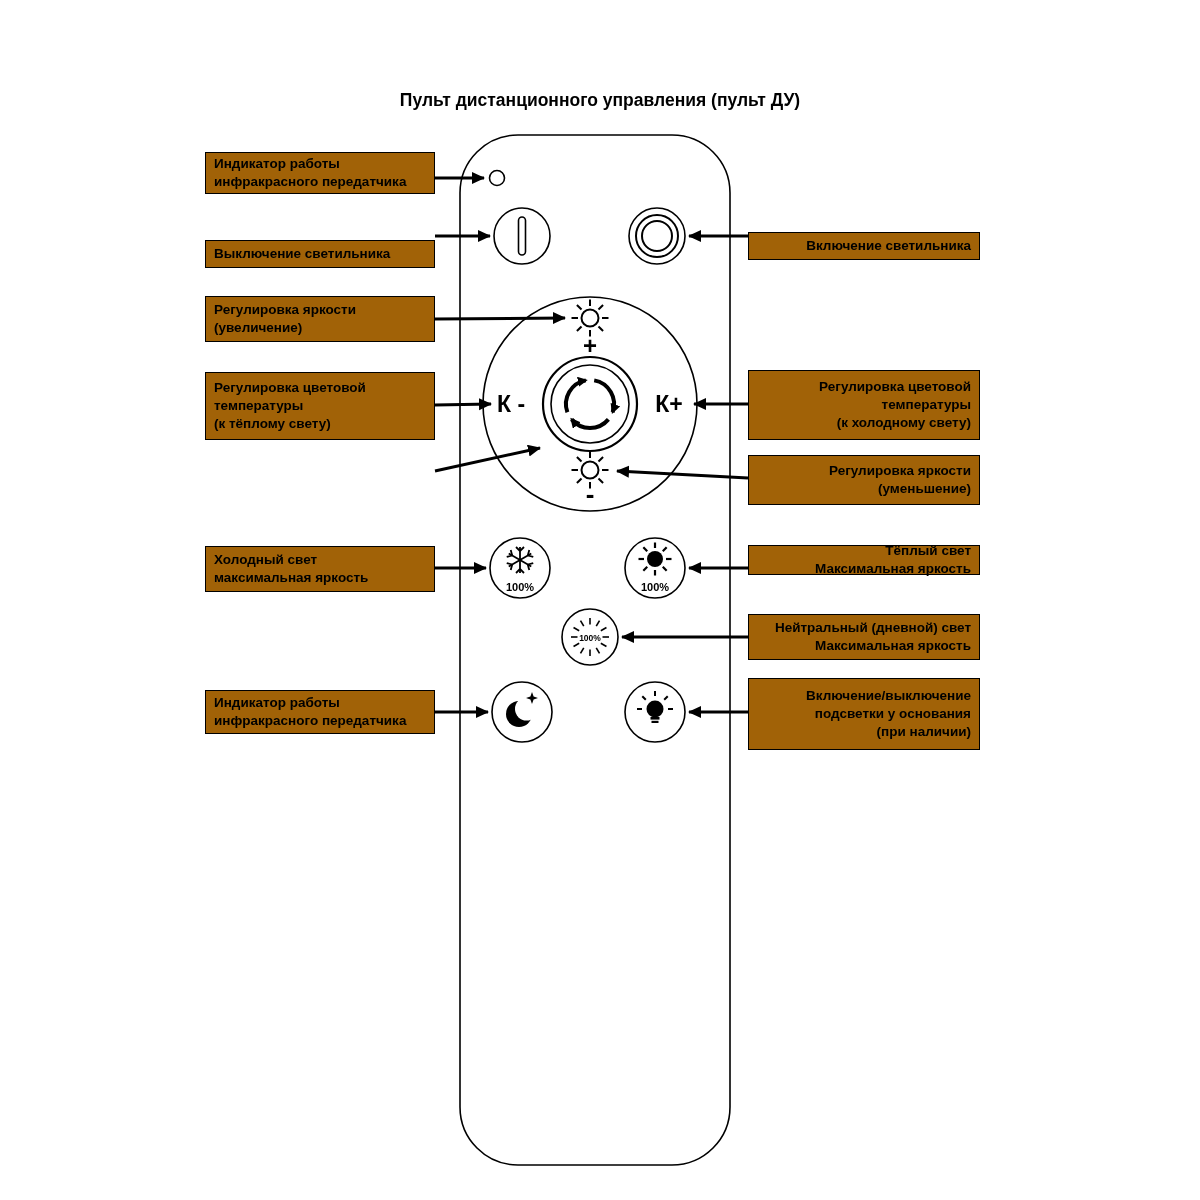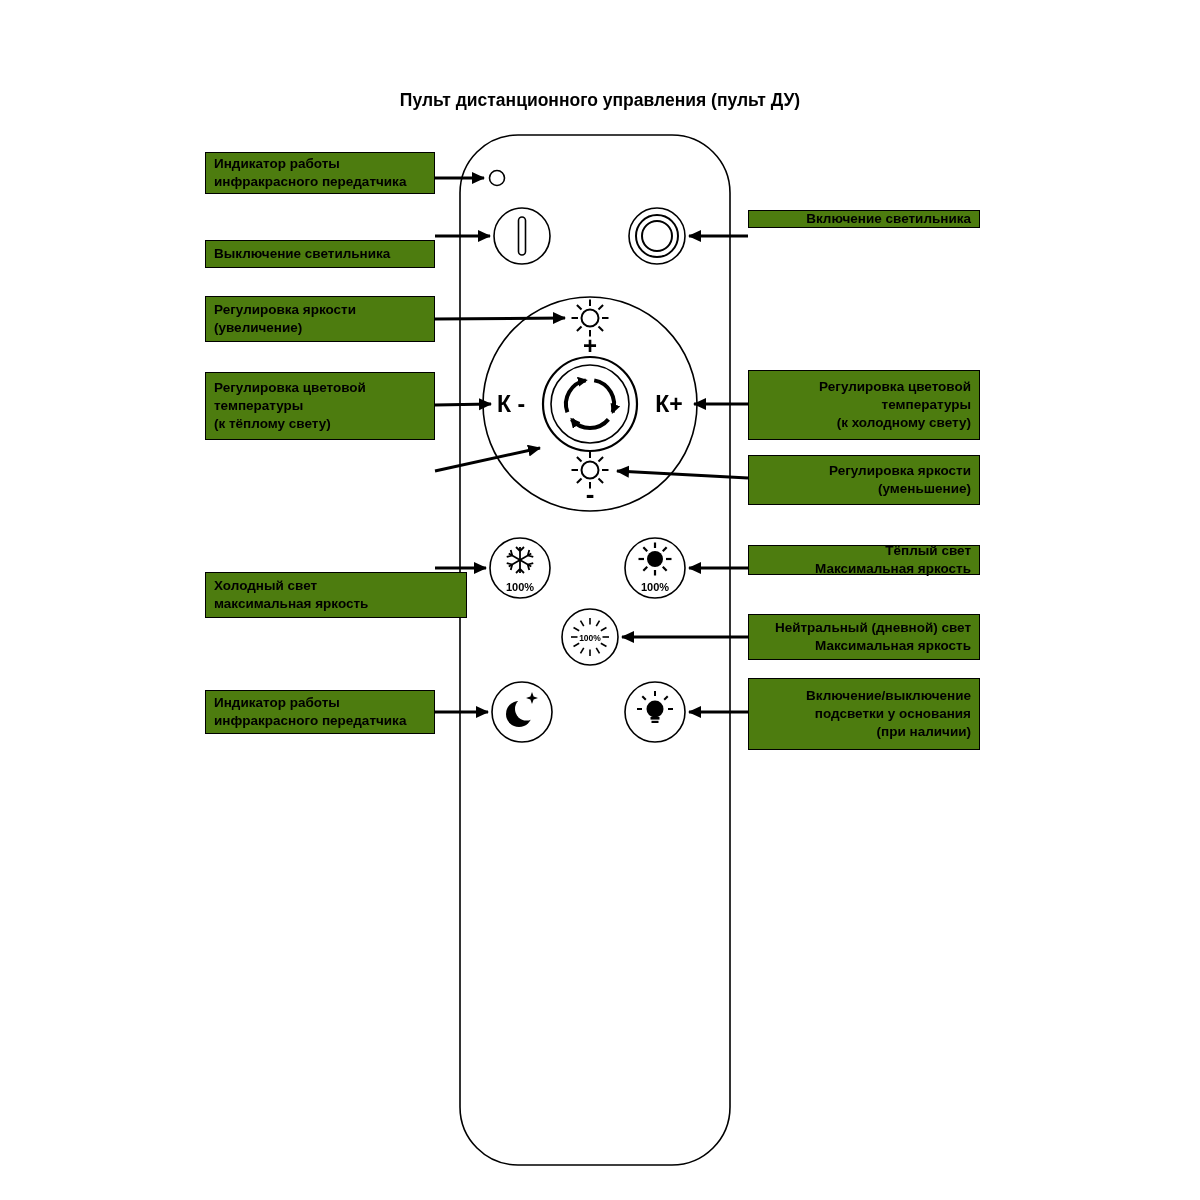--- a/index.html
+++ b/index.html
@@ -5,21 +5,21 @@
   * { margin:0; padding:0; box-sizing:border-box; }
   html,body { background:#fff; }
   body { width:1200px; height:1200px; font-family:"Liberation Sans", sans-serif; color:#000; }
   .stage { position:relative; width:1200px; height:1200px; background:#fff; overflow:hidden; }
   .title { position:absolute; top:12px; left:0; width:100%; text-align:center;
            font-size:25px; font-weight:bold; letter-spacing:.3px; }
   .subtitle { position:absolute; top:72px; left:0; width:100%; text-align:center;
               font-size:17.5px; font-weight:bold;margin-top:18px; }
   svg.scene { position:absolute; top:0; left:0; }
   svg text { font-family:"Liberation Sans", sans-serif; font-weight:bold; fill:#000; }
-  .callout { position:absolute; border:1.6px solid #000; background:#4d7c0f;
+  .callout { position:absolute; border:1.6px solid #000; background:#a16207;
              display:flex; align-items:center; padding:3px 8px;
              font-size:13.5px; font-weight:bold; line-height:1.32; }
   .callout.left  { justify-content:flex-start; text-align:left; }
   .callout.right { justify-content:flex-end;  text-align:right; }
   .callout-text  { white-space:pre-line; }
 </style>
 </head>
 <body>
 
 <div class="stage">
@@ -206,30 +206,30 @@
   </div>
   <div class="callout left" style="top:296px; left:205px; width:230px; height:46px">
     <span class="callout-text">Регулировка яркости
 (увеличение)</span>
   </div>
   <div class="callout left" style="top:372px; left:205px; width:230px; height:68px">
     <span class="callout-text">Регулировка цветовой
 температуры
 (к тёплому свету)</span>
   </div>
-  <div class="callout left" style="top:572px; left:205px; width:262px; height:46px">
+  <div class="callout left" style="top:546px; left:205px; width:230px; height:46px">
     <span class="callout-text">Холодный свет
 максимальная яркость</span>
   </div>
   <div class="callout left" style="top:690px; left:205px; width:230px; height:44px">
     <span class="callout-text">Индикатор работы
 инфракрасного передатчика</span>
   </div>
 
-  <div class="callout right" style="top:210px; left:748px; width:232px; height:18px">
+  <div class="callout right" style="top:232px; left:748px; width:232px; height:28px">
     <span class="callout-text">Включение светильника</span>
   </div>
   <div class="callout right" style="top:370px; left:748px; width:232px; height:70px">
     <span class="callout-text">Регулировка цветовой
 температуры
 (к холодному свету)</span>
   </div>
   <div class="callout right" style="top:455px; left:748px; width:232px; height:50px">
     <span class="callout-text">Регулировка яркости
 (уменьшение)</span>

